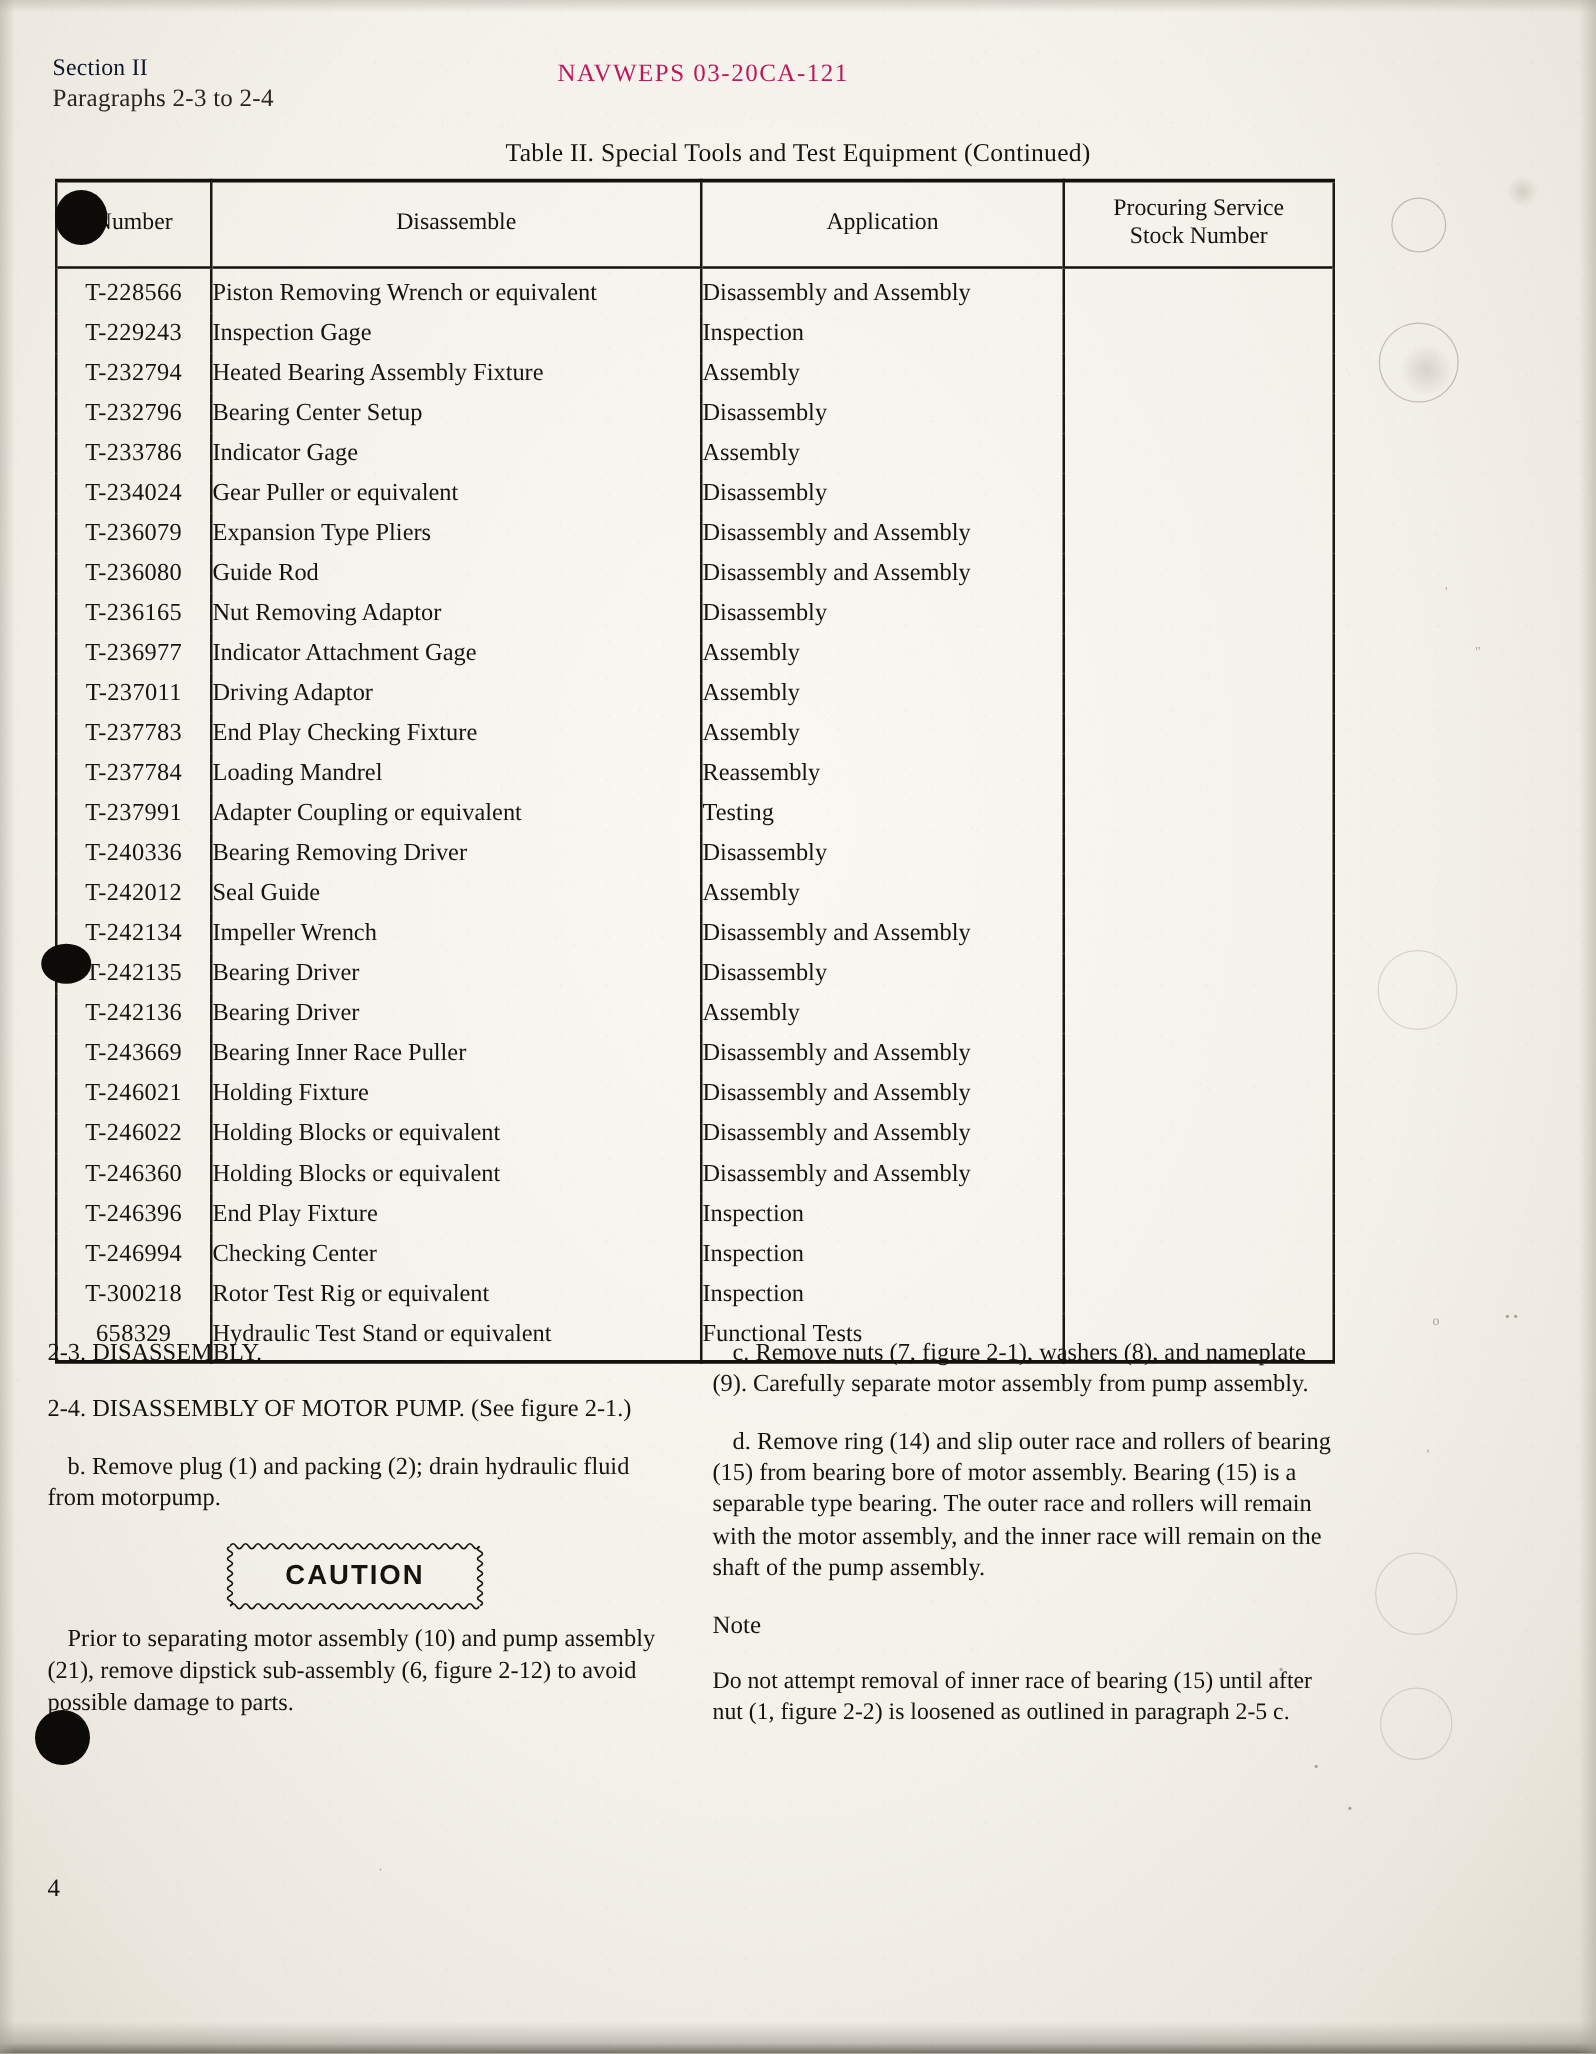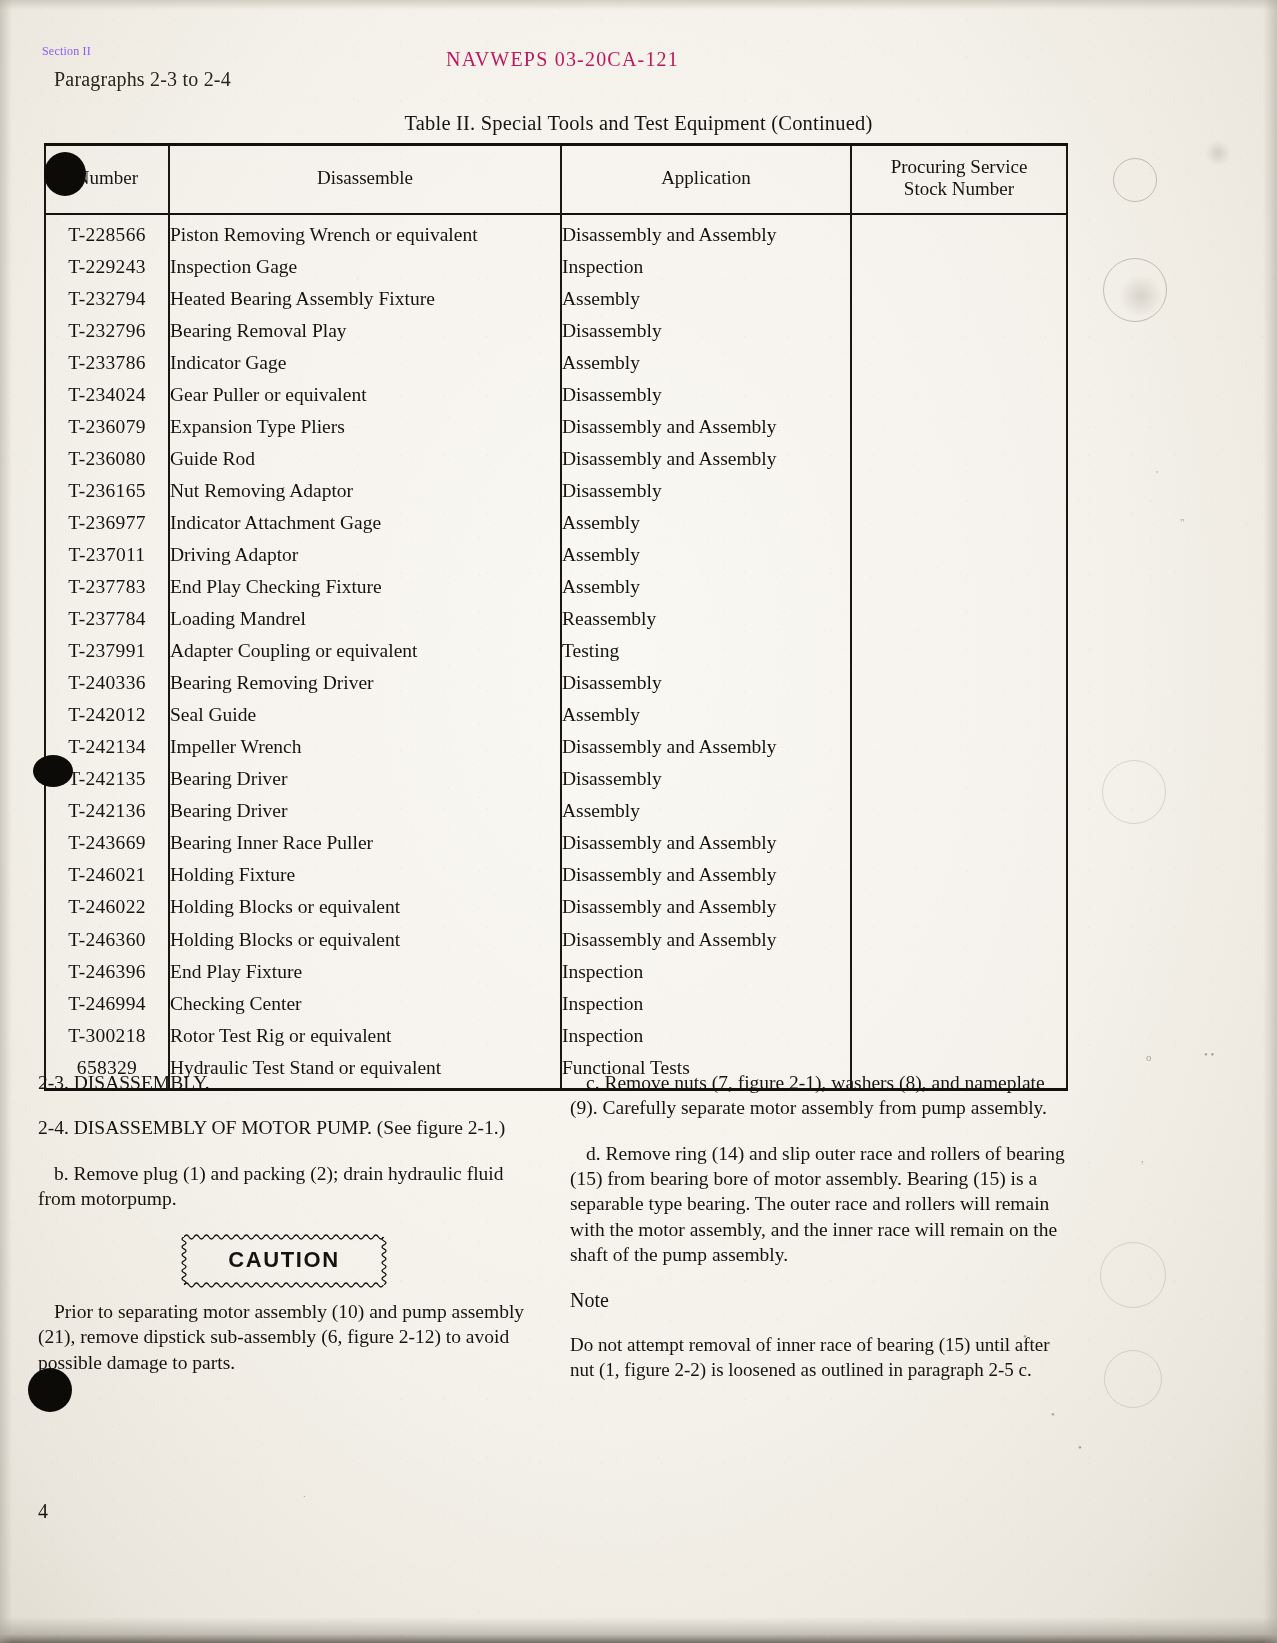--- a/index.html
+++ b/index.html
@@ -36,25 +36,25 @@
   .edge-bottom{bottom:0;left:0;right:0;height:26px;background:linear-gradient(0deg,#4a443a 0%,rgba(74,68,58,.35) 34%,rgba(74,68,58,0) 100%);opacity:.75;}
   .edge-left{top:0;bottom:0;left:0;width:12px;background:linear-gradient(90deg,#aaa498 0%,rgba(170,164,152,0) 100%);opacity:.5;}
   .edge-right{top:0;bottom:0;right:0;width:14px;background:linear-gradient(270deg,#a8a296 0%,rgba(168,162,150,0) 100%);opacity:.5;}
 
   #content{position:absolute;inset:0;}
 
   
   .runhead{position:absolute;top:44px;left:42px;right:42px;height:46px;}
   .rh-section{
     position:absolute;left:0;top:0;
-    font-size:12px;letter-spacing:.2px;
-    color:#8b5cf6;
+    font-size:19px;letter-spacing:.2px;
+    color:#0f172a;
   }
   .rh-paras{
-    position:absolute;left:12px;top:24px;
+    position:absolute;left:0;top:24px;
     font-size:20px;letter-spacing:.2px;color:#2a251d;
   }
   .rh-navweps{
     position:absolute;left:404px;top:4px;
     font-size:20px;letter-spacing:1.2px;
     color:#be185d;
     white-space:pre;
     text-align:right;
   }
 
@@ -203,21 +203,21 @@
             <td class="stk"></td>
           </tr>
           <tr>
             <td class="num">T-232794</td>
             <td class="nom">Heated Bearing Assembly Fixture</td>
             <td class="app">Assembly</td>
             <td class="stk"></td>
           </tr>
           <tr>
             <td class="num">T-232796</td>
-            <td class="nom">Bearing Removal Play</td>
+            <td class="nom">Bearing Center Setup</td>
             <td class="app">Disassembly</td>
             <td class="stk"></td>
           </tr>
           <tr>
             <td class="num">T-233786</td>
             <td class="nom">Indicator Gage</td>
             <td class="app">Assembly</td>
             <td class="stk"></td>
           </tr>
           <tr>

